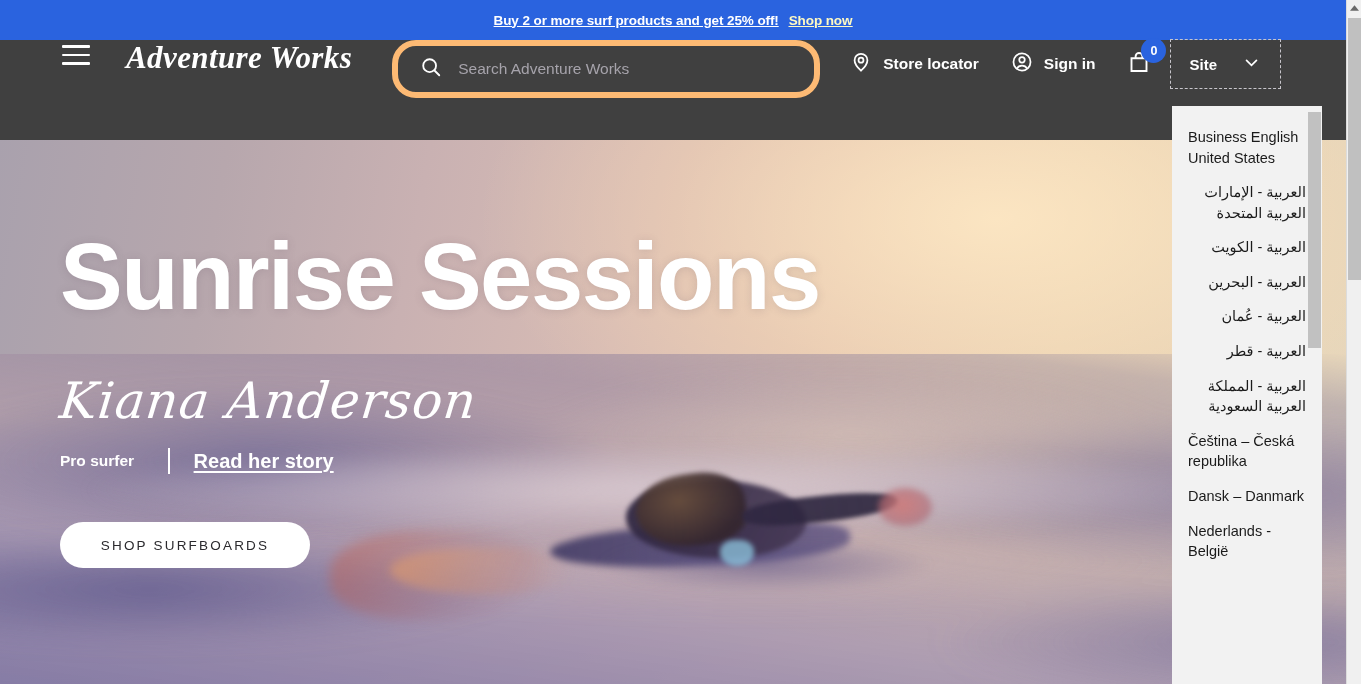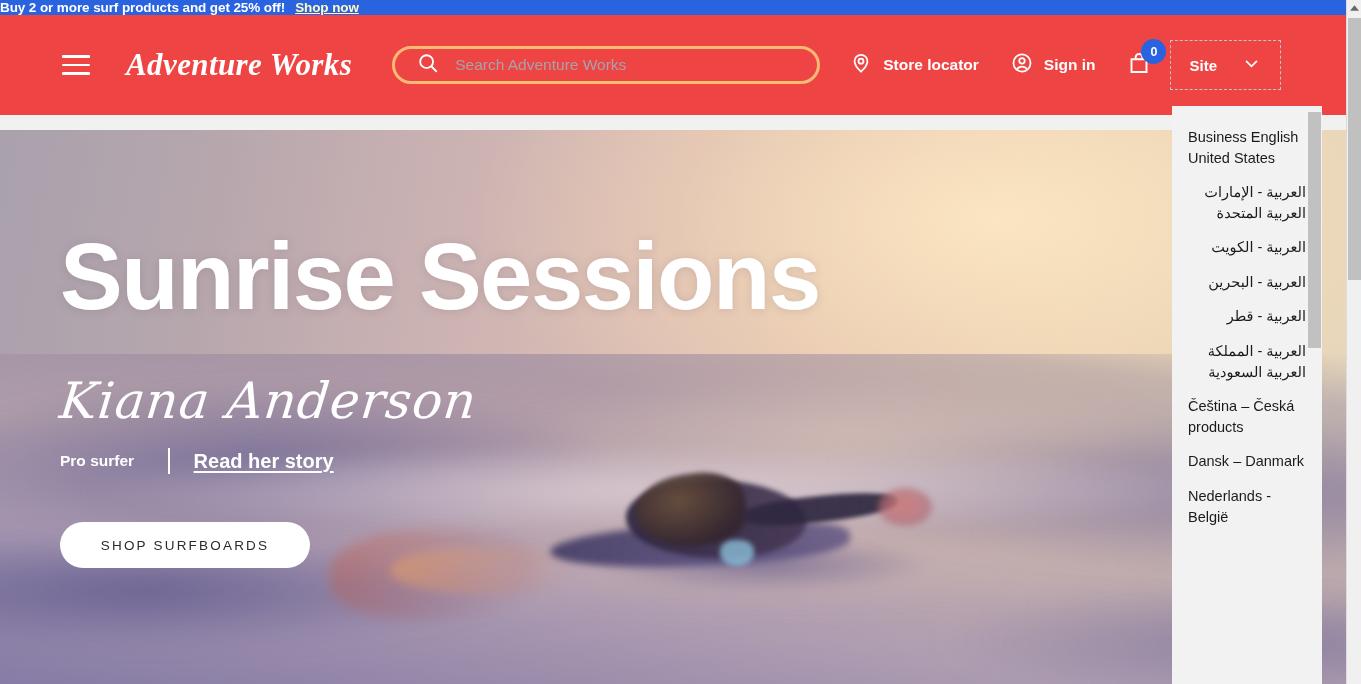--- a/index.html
+++ b/index.html
@@ -18,44 +18,46 @@
     position: absolute;
     left: 0; top: 0;
     width: 1346px;
     height: 684px;
     overflow: hidden;
     background: #f1f1f1;
   }
 
   
   .promo-banner {
-    height: 15px;
+    height: 40px;
     background: #2a63df;
     color: #ffffff;
     display: flex;
     align-items: center;
+    justify-content: center;
     font-size: 13.5px;
     font-weight: bold;
     letter-spacing: -0.1px;
+    text-decoration: underline;
   }
   .promo-text { white-space: nowrap; }
   .promo-link {
     color: #fef9c3;
     text-decoration: underline;
     margin-left: 10px;
     font-weight: bold;
     cursor: pointer;
   }
 
   
   .site-header {
     height: 100px;
-    background: #ef4444;
-    display: flex;
-    align-items: center;
+    background: #404040;
+    display: flex;
+    align-items: flex-start;
     padding: 0 0 0 62px;
     position: relative;
     z-index: 5;
   }
 
   .hamburger {
     width: 30px; height: 30px;
     display: flex; flex-direction: column;
     justify-content: center; gap: 6px;
     cursor: pointer;
@@ -78,22 +80,22 @@
     font-style: italic;
     letter-spacing: 0.4px;
     white-space: nowrap;
     cursor: pointer;
     flex: none;
   }
 
   .search-wrap {
     margin-left: 40px;
     width: 428px;
-    height: 38px;
-    border: 3px solid #fdba74;
+    height: 58px;
+    border: 6px solid #fdba74;
     border-radius: 24px;
     display: flex;
     align-items: center;
     padding: 0 18px 0 22px;
     flex: none;
     background: transparent;
   }
   .search-icon { flex: none; display: block; }
   .search-input {
     flex: 1;
@@ -537,23 +539,24 @@
       <button class="hero-cta">SHOP SURFBOARDS</button>
     </div>
   </section>
 
   <div class="site-dropdown">
     <ul class="dropdown-list">
         <li class="dropdown-item">Business English United States</li>
         <li class="dropdown-item rtl">العربية - الإمارات العربية المتحدة</li>
         <li class="dropdown-item rtl">العربية - الكويت</li>
         <li class="dropdown-item rtl">العربية - البحرين</li>
+        <li class="dropdown-item rtl">العربية - عُمان</li>
         <li class="dropdown-item rtl">العربية - قطر</li>
         <li class="dropdown-item rtl">العربية - المملكة العربية السعودية</li>
-        <li class="dropdown-item">Čeština – Česká products</li>
+        <li class="dropdown-item">Čeština – Česká republika</li>
         <li class="dropdown-item">Dansk – Danmark</li>
         <li class="dropdown-item">Nederlands - België</li>
       </ul>
     <div class="dd-scroll-track">
       <div class="dd-scroll-thumb"></div>
     </div>
   </div>
 
 </div>
 

